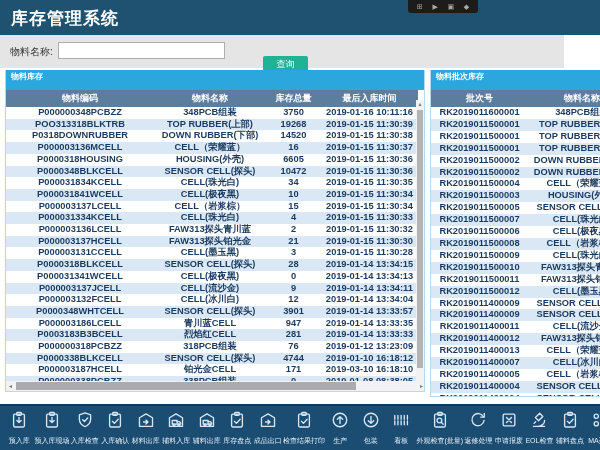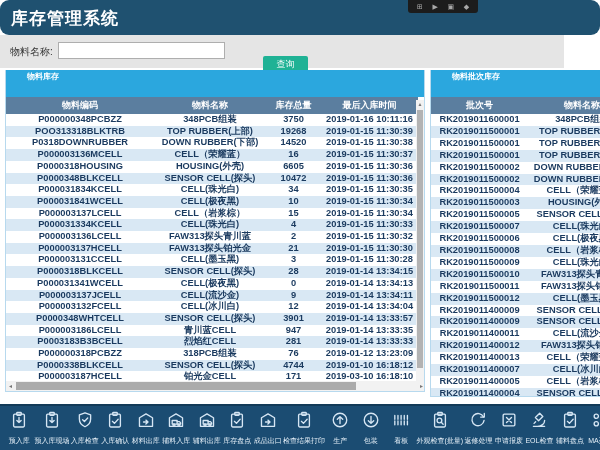--- a/index.html
+++ b/index.html
@@ -1,37 +1,37 @@
 <!DOCTYPE html>
 <html><head>
 <meta charset="utf-8">
 <style>
   * { margin:0; padding:0; box-sizing:border-box; }
   body { font-family:"Liberation Sans", sans-serif; }
   .screen { position:relative; width:600px; height:450px; background:#ffffff; overflow:hidden; }
 
   
-  .header { position:absolute; left:0; top:0; width:600px; height:35px; background:#1f5170;border-radius:9px; }
+  .header { position:absolute; left:0; top:0; width:600px; height:35px; background:#1f5170; }
   .header h1 { color:#fff; font-size:17px; font-weight:bold; padding:7px 0 0 11px; letter-spacing:1px; }
   .rec-overlay { position:absolute; left:408px; top:0; width:70px; height:13px; background:#1c1c1c;
                  border-radius:0 0 3px 3px; display:flex; align-items:center; justify-content:space-around; padding:0 4px; }
   .rec-overlay span { color:#a8a8a8; font-size:7px; line-height:7px; }
 
   
   .search-row { position:absolute; left:0; top:35px; width:564px; height:33px; background:#e5e5e5;padding-left:22px; }
   .search-label { position:absolute; left:10px; top:10px; font-size:10px; color:#333; }
   .search-input { position:absolute; left:58px; top:7px; width:167px; height:17px; border:1px solid #aeaeae;
                   background:#fff; font-size:10px; padding:0 3px; outline:none; }
   .search-btn { position:absolute; left:263px; top:21px; width:45px; height:17px; background:#1fb295;
                 border:none; color:#fff; font-size:9px; border-radius:2px; cursor:pointer; }
 
   
   .panel { position:absolute; background:#fff; border:1px solid #b7d9ee; border-top:none; overflow:hidden; }
-  .panel-title { height:27px; background:#2ba7de; color:#fff; font-size:8px; font-weight:bold;
-                 line-height:13px; padding-left:21px; }
+  .panel-title { height:20px; background:#2ba7de; color:#fff; font-size:8px; font-weight:bold;
+                 line-height:13px; padding-left:5px; }
   #left-panel  { left:5px;  top:70px; width:420px; height:322px; }
   #right-panel { left:430px; top:70px; width:175px; height:327px; }
 
   table { border-collapse:collapse; table-layout:fixed; }
   thead th { background:#5b7e9f; color:#fff; font-size:9px; font-weight:bold; height:17px; text-align:center;
              white-space:nowrap; overflow:hidden; }
   tbody td { font-size:9.3px; font-weight:600; color:#1a3a5f; text-align:center; white-space:nowrap;
              overflow:hidden; }
   tbody tr:nth-child(even) { background:#d9e8f4; }
   #left-table  { width:412px; }

